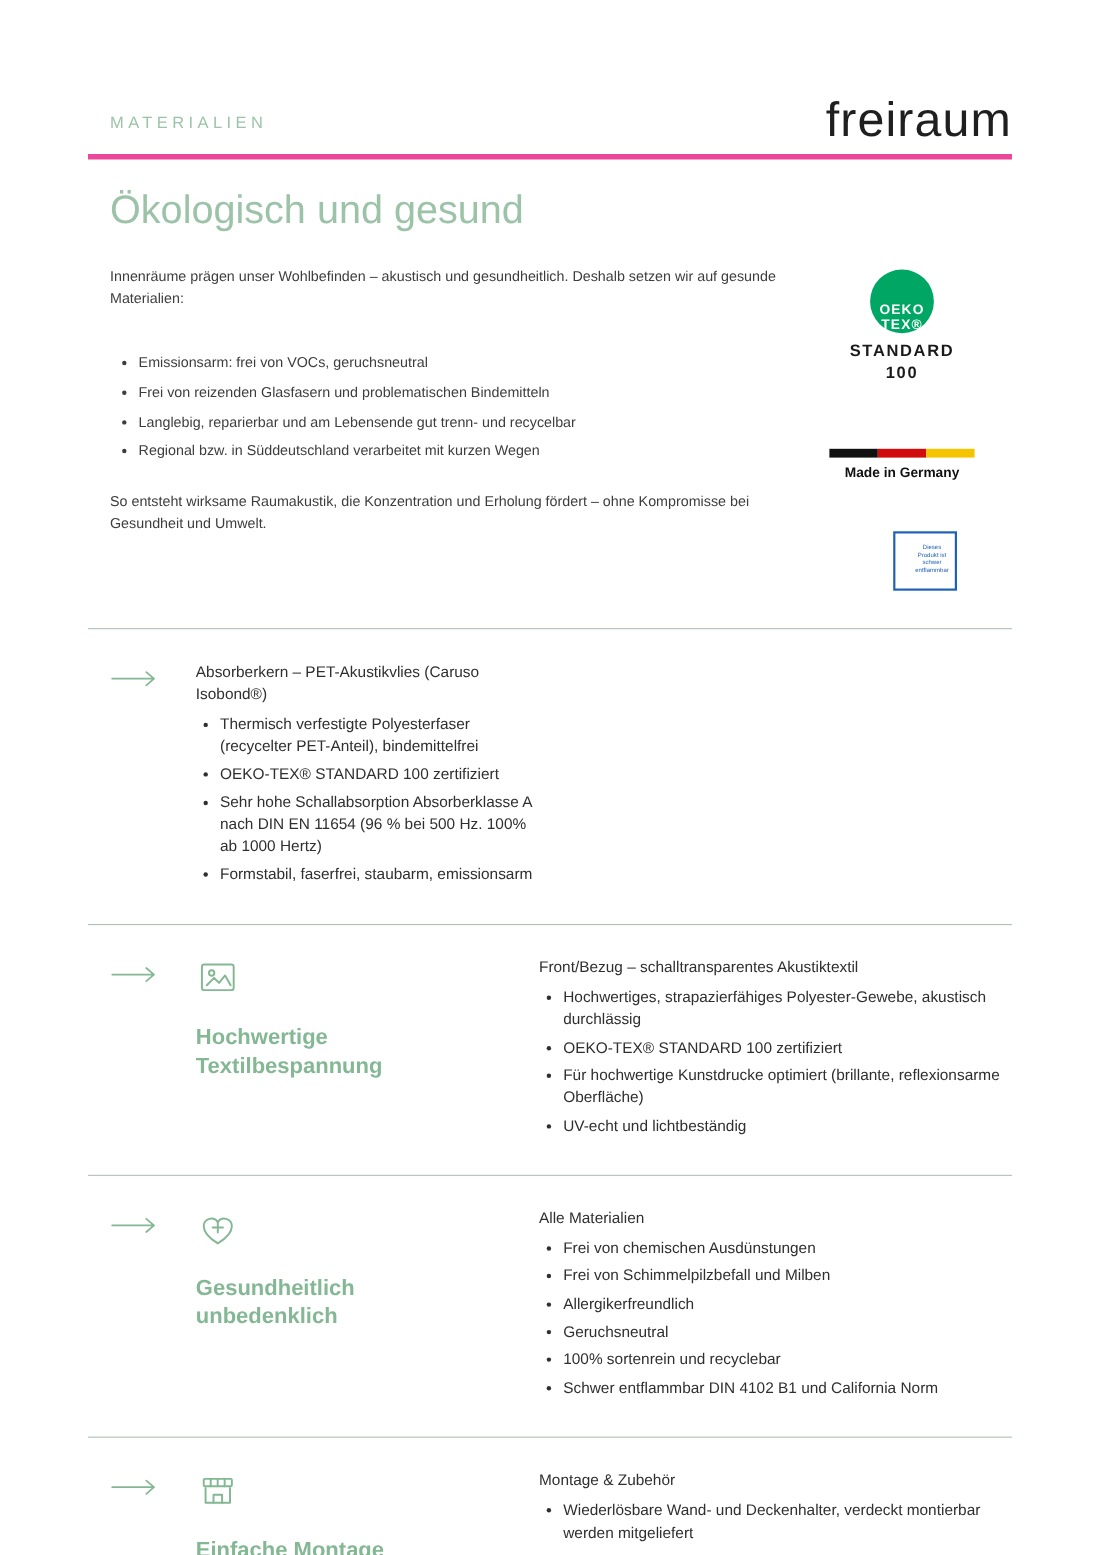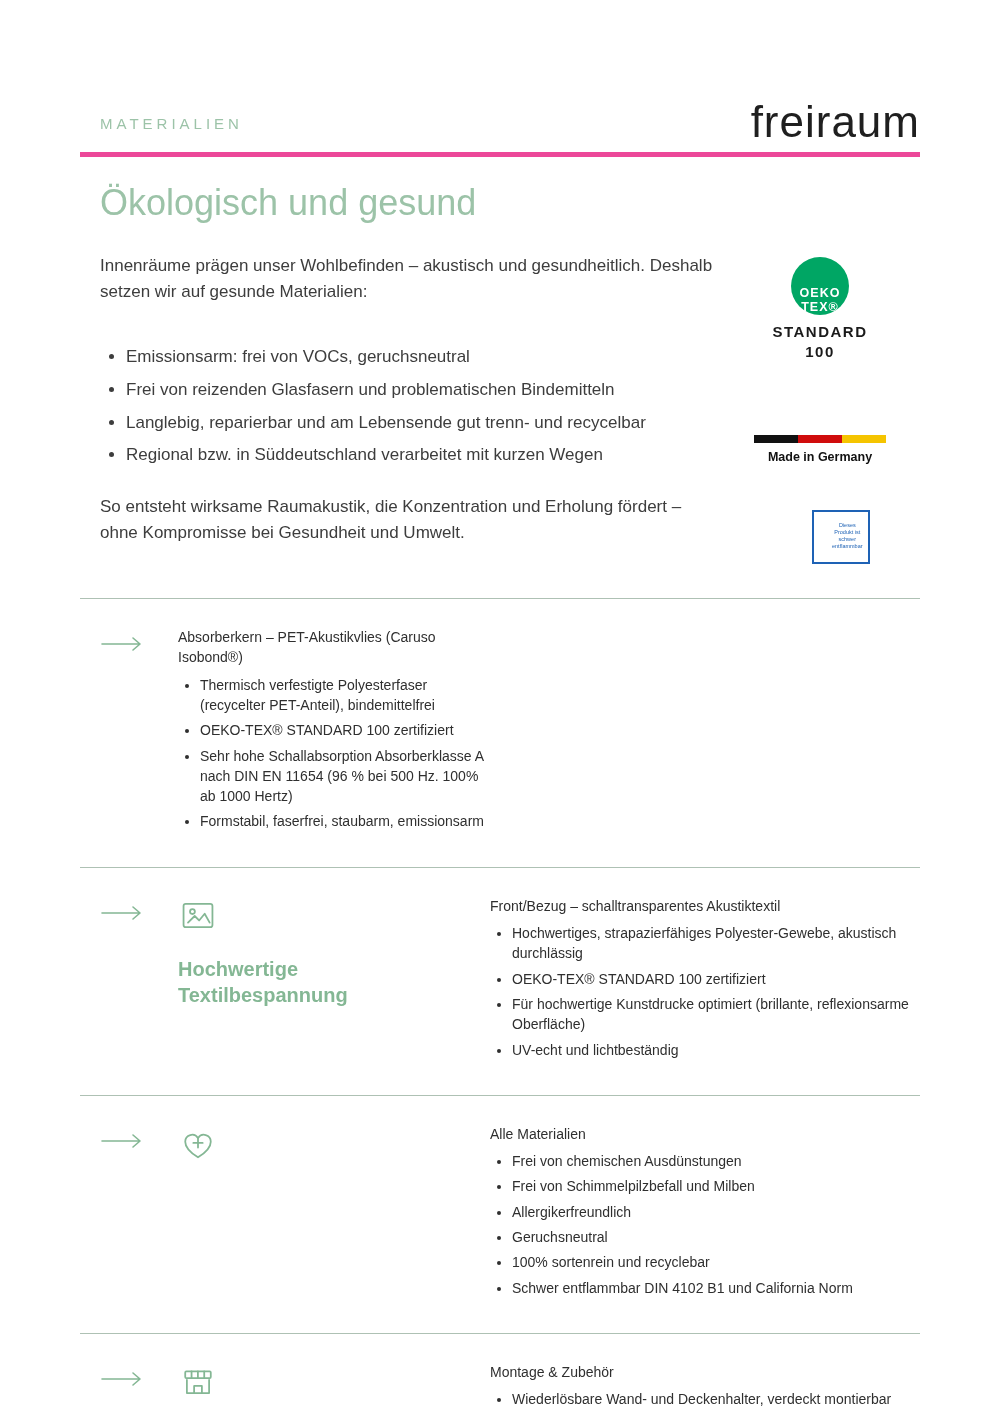--- a/index.html
+++ b/index.html
@@ -38,47 +38,47 @@
     border-bottom:5px solid #ec4899;
     padding-bottom:8px;
   }
   .eyebrow{
     margin-left:20px;padding-bottom:12px;
     font-size:15px;letter-spacing:4px;color:var(--accent-light);
     font-weight:400;
   }
   .logo{
     font-size:44px;font-weight:300;color:#1f1f1f;
-    letter-spacing:1px;line-height:1;margin-top:12px;
+    letter-spacing:1px;line-height:1;
   }
 
   
   .h1{
     margin:26px 0 0 20px;
     font-size:36px;font-weight:300;color:var(--accent-light);
     line-height:1.1;
   }
   .hero-body{display:flex;margin:30px 0 0 20px;}
-  .hero-left{flex:1;max-width:620px;font-size:17px;line-height:1.55;color:var(--text-dark);}
+  .hero-left{flex:1;max-width:620px;font-size:13px;line-height:1.55;color:var(--text-dark);}
   .hero-left p{margin:0;}
   .hero-bullets{margin:40px 0 0;padding-left:26px;}
   .hero-bullets li{margin-bottom:8px;line-height:1.45;}
   .hero-outro{margin-top:26px !important;}
 
   .hero-right{width:150px;margin-left:auto;margin-right:25px;
     display:flex;flex-direction:column;align-items:center;}
   .badge-oeko{margin-top:4px;display:flex;flex-direction:column;align-items:center;}
   .oeko-circle{
     width:58px;height:58px;border-radius:50%;background:var(--oeko-green);
     color:#fff;display:flex;flex-direction:column;align-items:center;justify-content:flex-end;
     font-weight:700;font-size:12.5px;letter-spacing:1px;line-height:1.15;
   }
   .oeko-caption{margin-top:7px;text-align:center;font-weight:700;color:#1a1a1a;
     font-size:15px;letter-spacing:1.5px;line-height:1.35;}
-  .badge-mig{margin-top:73px;display:flex;flex-direction:column;align-items:center;}
+  .badge-mig{margin-top:58px;display:flex;flex-direction:column;align-items:center;}
   .mig-bar{width:132px;height:8px;display:flex;}
   .mig-bar span{flex:1;height:100%;}
   .flag-black{background:var(--flag-black);}
   .flag-red{background:var(--flag-red);}
   .flag-gold{background:var(--flag-gold);}
   .mig-label{margin-top:7px;font-size:12.5px;font-weight:700;color:#111;}
   .badge-b1{margin-top:46px;
     width:58px;border:2px solid var(--b1-blue);background:#fff;
     display:flex;flex-direction:row;align-items:center;
     padding:3px 18px 5px;margin-left:42px;}
@@ -217,20 +217,22 @@
             <path d="M2 9h38 M33 3l7 6-7 6"></path>
           </svg>
       </div>
       <div class="sec-left">
         <div class="sec-icon">
           <svg class="stroke-icon" width="40" height="40" viewBox="0 0 36 36">
             <path d="M18 30c-6.9-4.3-11.5-8.7-11.5-14.1a6.2 6.2 0 0 1 11.5-3.2 6.2 6.2 0 0 1 11.5 3.2C29.5 21.3 24.9 25.7 18 30z"></path>
             <path d="M18 12.8v8.4 M13.8 17h8.4"></path>
           </svg>
         </div>
+        <div class="sec-title">Gesundheitlich
+unbedenklich</div>
       </div>
       <div class="sec-right">
         <p class="sec-lead">Alle Materialien</p>
         <ul class="sec-bullets">
           <li>Frei von chemischen Ausdünstungen</li>
           <li>Frei von Schimmelpilzbefall und Milben</li>
           <li>Allergikerfreundlich</li>
           <li>Geruchsneutral</li>
           <li>100% sortenrein und recyclebar</li>
           <li>Schwer entflammbar DIN 4102 B1 und California Norm</li>

